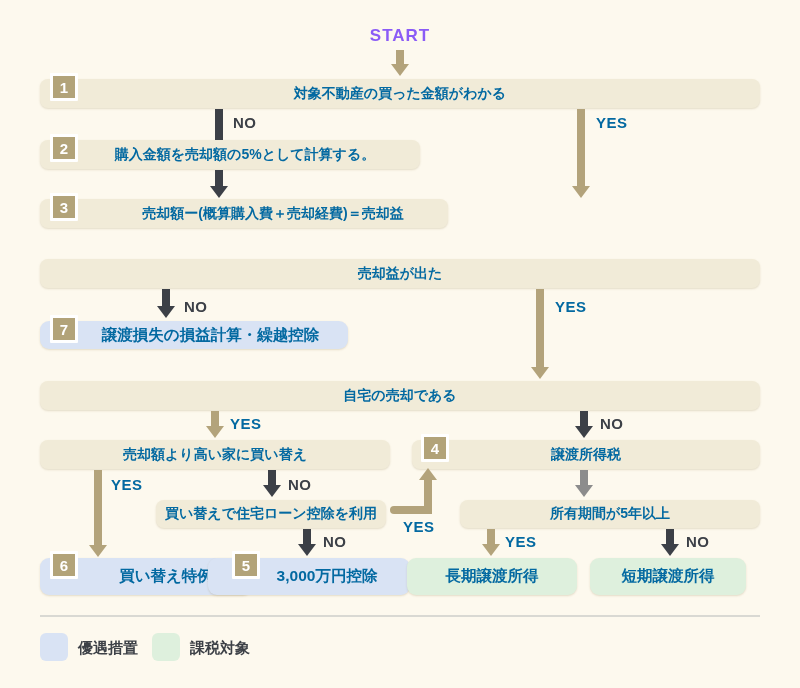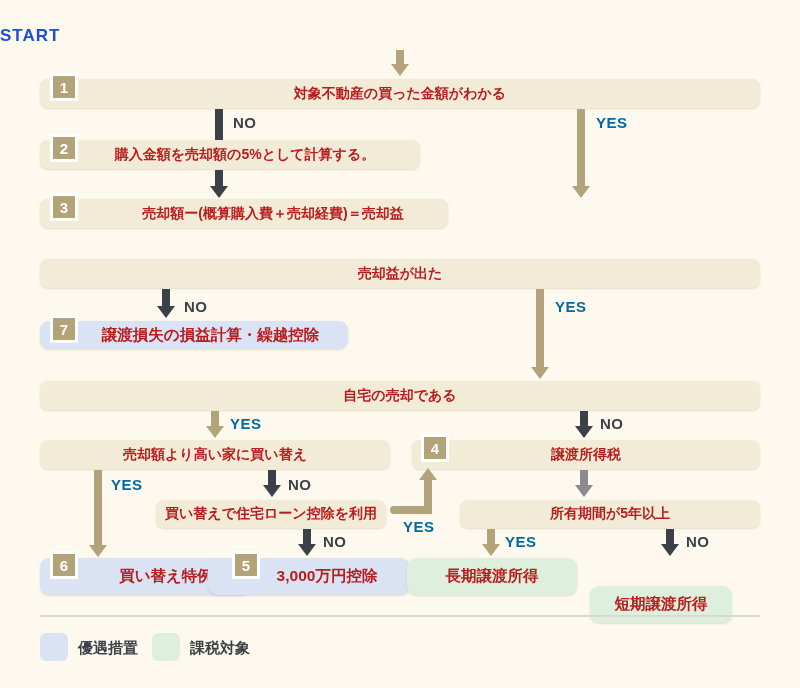--- a/index.html
+++ b/index.html
@@ -5,21 +5,21 @@
   html,body { margin:0; padding:0; background:#fdf9ee; }
   #canvas {
     position:relative; width:800px; height:688px;
     background:#fdf9ee; overflow:hidden;
     font-family:"Liberation Sans","DejaVu Sans",sans-serif;
     color:#3d4147;
   }
   .node {
     position:absolute; background:#f1ebd8; border-radius:8px;
     display:flex; align-items:center; justify-content:center;
-    font-weight:700; font-size:14px; color:#b91c1c;
+    font-weight:700; font-size:14px; color:#0369a1;
     box-shadow:0 1px 2px rgba(140,120,70,0.22);
     white-space:nowrap;
   }
   .node.blue  { background:#d9e3f4; font-size:15.5px; border-radius:9px; }
   .node.green { background:#def0dd; font-size:15.5px; border-radius:9px; }
   .badge {
     position:absolute; width:22px; height:22px; z-index:3;
     background:#b2a379; border:3px solid #ffffff; border-radius:1px;
     color:#ffffff; font-weight:700; font-size:15px;
     display:flex; align-items:center; justify-content:center;
@@ -36,22 +36,22 @@
                border-top:none; border-bottom:12px solid transparent; }
   .tan  .sh { background:#b3a37b; } .tan  .hd { border-top-color:#b3a37b; }
   .tan.up .hd { border-top-color:transparent; border-bottom-color:#b3a37b; }
   .dark .sh { background:#3c4047; } .dark .hd { border-top-color:#3c4047; }
   .gray .sh { background:#8c8c8c; } .gray .hd { border-top-color:#8c8c8c; }
   .hseg { position:absolute; height:8px; background:#b3a37b; border-radius:4px; }
   
   .lbl { position:absolute; font-weight:700; font-size:15px; letter-spacing:0.5px; white-space:nowrap; }
   .lbl.yes { color:#0369a1; }
   .lbl.no  { color:#3c4047; }
-  .start-title { position:absolute; left:0; width:800px; top:26px; 
-                 font-weight:700; font-size:17px; letter-spacing:1px; color:#1d4ed8; }
+  .start-title { position:absolute; left:0; width:800px; top:26px; text-align:center;
+                 font-weight:700; font-size:17px; letter-spacing:1px; color:#8b5cf6; }
   .divider { position:absolute; left:40px; top:615px; width:720px; height:2px; background:#d9d9d3; }
   .swatch { position:absolute; width:28px; height:28px; border-radius:6px; top:633px; }
   .swatch.blue  { background:#d9e3f4; }
   .swatch.green { background:#def0dd; }
   .legend-lbl { position:absolute; top:639px; font-weight:700; font-size:15px; color:#3d4147; }
 </style>
 </head>
 <body>
 
 <div id="canvas">
@@ -160,21 +160,21 @@
       <div class="sh"></div>
       <div class="hd"></div>
     </div>
   <div class="lbl no" style="left:686px;top:533px;">NO</div>
 
   <div class="node blue" style="left:40px;top:558px;width:172px;height:37px;padding-left:40px;">買い替え特例</div>
   <div class="badge" style="left:50px;top:551px;">6</div>
   <div class="node blue" style="left:208px;top:558px;width:166px;height:37px;padding-left:36px;">3,000万円控除</div>
   <div class="badge" style="left:232px;top:551px;">5</div>
   <div class="node green" style="left:407px;top:558px;width:170px;height:37px;">長期譲渡所得</div>
-  <div class="node green" style="left:590px;top:586px;width:142px;height:37px;">短期譲渡所得</div>
+  <div class="node green" style="left:590px;top:558px;width:156px;height:37px;">短期譲渡所得</div>
 
   <div class="divider"></div>
   <div class="swatch blue" style="left:40px;"></div>
   <div class="legend-lbl" style="left:78px;">優遇措置</div>
   <div class="swatch green" style="left:152px;"></div>
   <div class="legend-lbl" style="left:190px;">課税対象</div>
 
 </div>
 
 </body></html>

